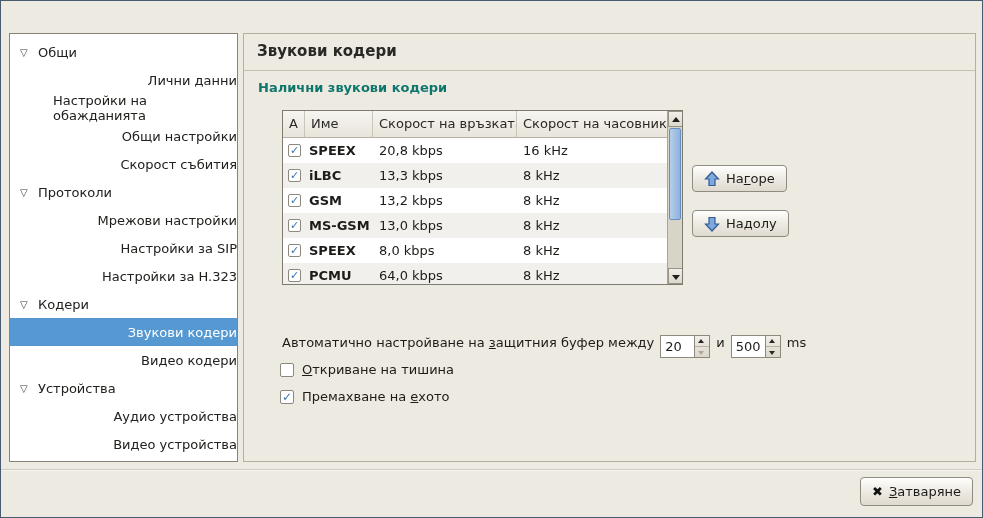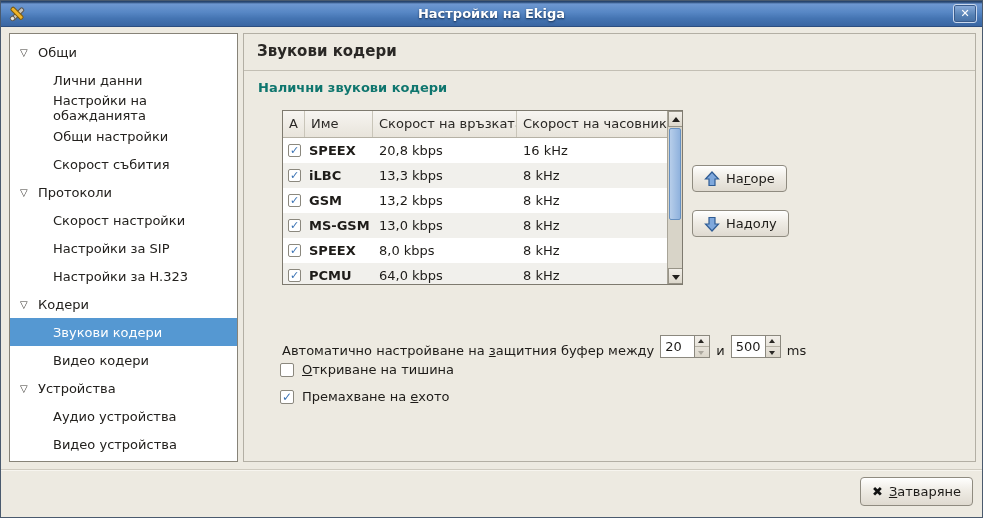--- a/index.html
+++ b/index.html
@@ -27,21 +27,21 @@
     color:#fff; font-weight:bold; font-size:11px; text-align:center; line-height:17px;
     box-shadow:0 0 0 1px #3A5C8C inset; cursor:default;
   }
   
   .sidebar {
     position:absolute; left:8px; top:32px; width:229px; height:429px;
     background:#fff; border:1px solid #878378; padding-top:4px; overflow:hidden;
   }
   .tree-row { position:relative; height:28px; display:flex; align-items:center; font-size:13px; color:#23211E; }
   .tree-row.parent { padding-left:10px; }
-  .tree-row.child  { padding-left:43px; }
+  .tree-row.child  { padding-left:43px;justify-content:flex-end; }
   .tree-row.selected { background:#5598D2; color:#fff; }
   .expander { width:18px; font-size:10px; color:#3A3833; text-align:left; }
   
   .main {
     position:absolute; left:242px; top:32px; width:733px; height:429px;
     border:1px solid #B3AFA4; background:#EDEAE1;
   }
   .page-title { position:absolute; left:13px; top:8px; font-size:15px; font-weight:bold; color:#2A2825; }
   .title-sep { position:absolute; left:0; right:0; top:36px; border-top:1px solid #C3BFB4; }
   .section-heading { position:absolute; font-size:13px; font-weight:bold; color:#0f766e; }
@@ -76,21 +76,21 @@
     background:linear-gradient(90deg,#B7CEEA,#8FB2DD); border:1px solid #6690C1; border-radius:2px; }
   
   .btn { display:inline-flex; align-items:center; gap:6px; height:27px; padding:0 11px;
     border:1px solid #8F8B80; border-radius:4px; font-size:13px; color:#1E1C19;
     background:linear-gradient(180deg,#FFFFFE,#EFECE5 45%,#DFDAD0);
     box-shadow:inset 0 1px 0 #fff; cursor:default; white-space:nowrap; }
   .btn-up   { position:absolute; left:448px; top:131px; }
   .btn-down { position:absolute; left:448px; top:176px; }
   .u { text-decoration:underline; }
   
-  .jitter-row { position:absolute; left:38px; top:301px; display:flex; align-items:flex-end; gap:6px; font-size:13px; color:#1E1C19; }
+  .jitter-row { position:absolute; left:38px; top:301px; display:flex; align-items:flex-start; gap:6px; font-size:13px; color:#1E1C19; }
   .spin { display:flex; width:50px; height:23px; border:1px solid #8B887E; background:#fff; }
   .spin-val { flex:1; font-size:13px; line-height:21px; padding-left:4px; color:#1E1C19; }
   .spin-btns { width:15px; border-left:1px solid #8B887E; display:flex; flex-direction:column;
     background:linear-gradient(180deg,#F2EFE9,#DCD7CB); }
   .spin-b { flex:1; position:relative; }
   .spin-b i { position:absolute; left:3px; width:0; height:0; border:3.5px solid transparent; }
   .spin-b.up i { top:3px; border-bottom:4.5px solid #2A2825; border-top:none; }
   .spin-b.dn i { top:4px; border-top:4.5px solid #2A2825; border-bottom:none; }
   .spin-b.dn.disabled i { border-top-color:#ACA89E; }
   .spin-b.up + .spin-b { border-top:1px solid #B5B1A5; }
@@ -101,29 +101,20 @@
   .footer-sep { position:absolute; left:0; right:0; top:468px; border-top:1px solid #CFCBC0; border-bottom:1px solid #F7F5EF; }
   .btn-close { position:absolute; right:9px; top:476px; height:29px; }
   .x-glyph { font-size:13px; font-weight:bold; color:#111; }
   .arrow-svg { width:16px; height:16px; }
 </style>
 </head>
 <body>
 
 <div class="window">
 
-  <div class="titlebar">
-    <svg class="app-icon" viewBox="0 0 18 18">
-      <rect x="7.5" y="1" width="4" height="15" rx="1.5" fill="#C9C5BC" stroke="#57544E" stroke-width="1" transform="rotate(45 9 9)"></rect>
-      <rect x="7.5" y="1" width="4" height="15" rx="1.5" fill="#F0B429" stroke="#7A5A10" stroke-width="1" transform="rotate(-45 9 9)"></rect>
-      <circle cx="4.5" cy="13.5" r="2.2" fill="#E8E4DC" stroke="#57544E" stroke-width="1"></circle>
-    </svg>
-    <div class="titlebar-title">Настройки на Ekiga</div>
-    <div class="tb-close">✕</div>
-  </div>
 
   <div class="sidebar">
     <div class="tree-row parent">
       <span class="expander">▽</span>
       <span>Общи</span>
     </div>
     <div class="tree-row child">
       <span>Лични данни</span>
     </div>
     <div class="tree-row child">
@@ -133,21 +124,21 @@
       <span>Общи настройки</span>
     </div>
     <div class="tree-row child">
       <span>Скорост събития</span>
     </div>
     <div class="tree-row parent">
       <span class="expander">▽</span>
       <span>Протоколи</span>
     </div>
     <div class="tree-row child">
-      <span>Скорост настройки</span>
+      <span>Мрежови настройки</span>
     </div>
     <div class="tree-row child">
       <span>Настройки за SIP</span>
     </div>
     <div class="tree-row child">
       <span>Настройки за H.323</span>
     </div>
     <div class="tree-row parent">
       <span class="expander">▽</span>
       <span>Кодери</span>

